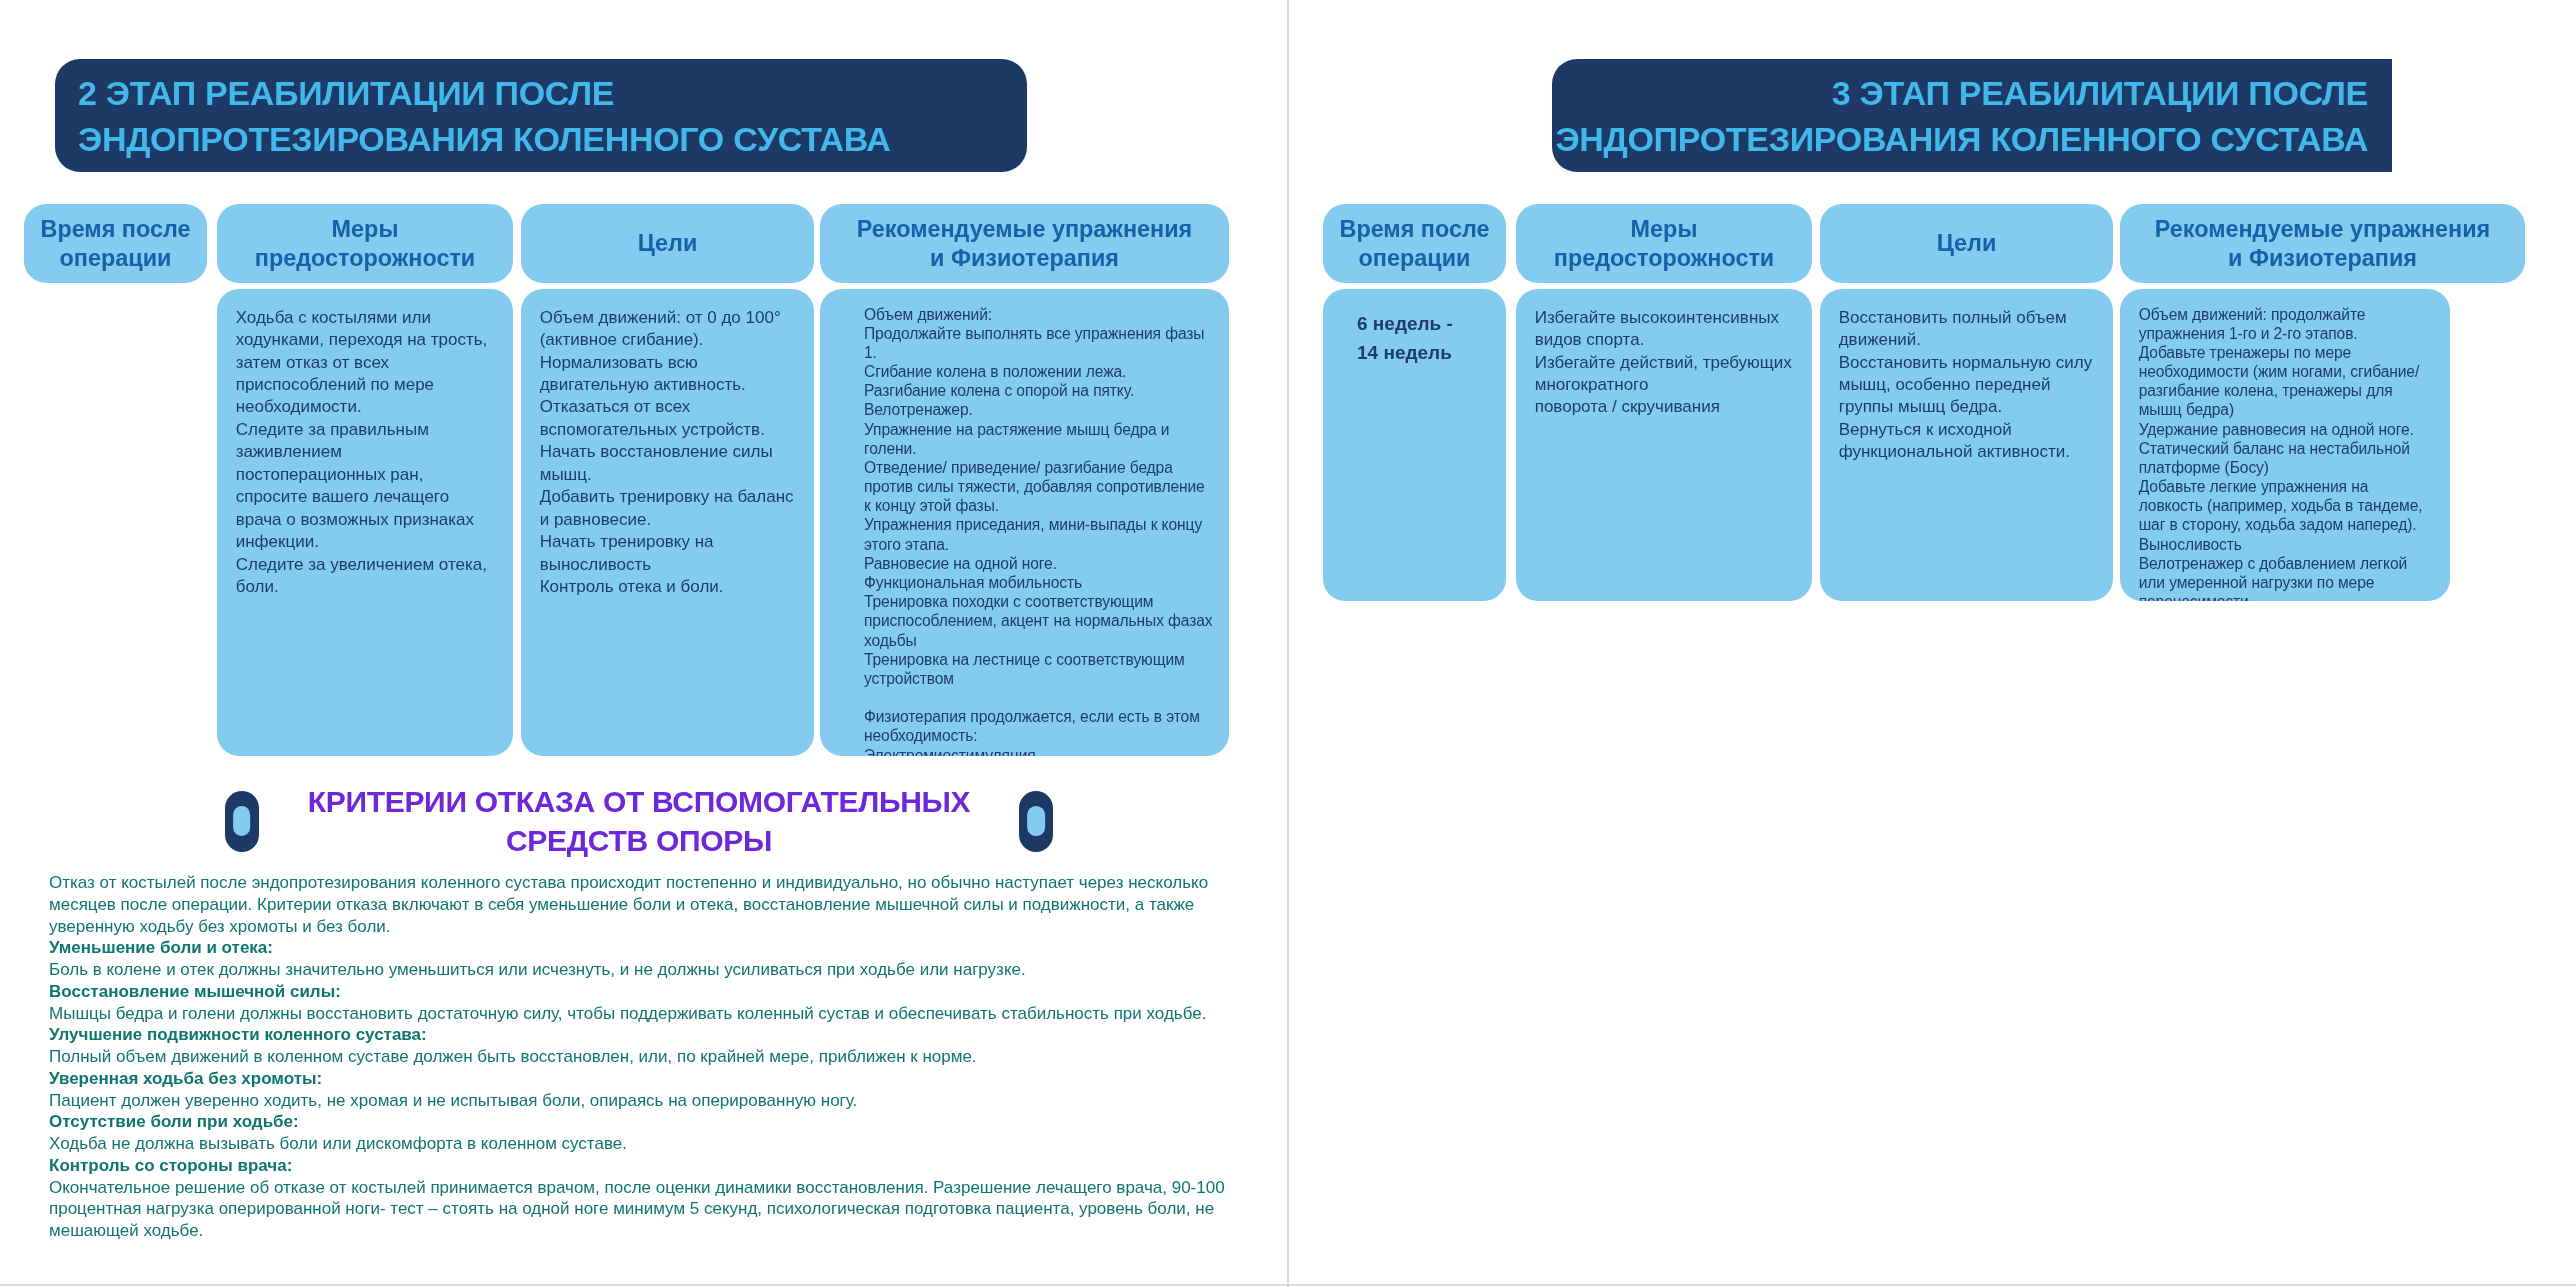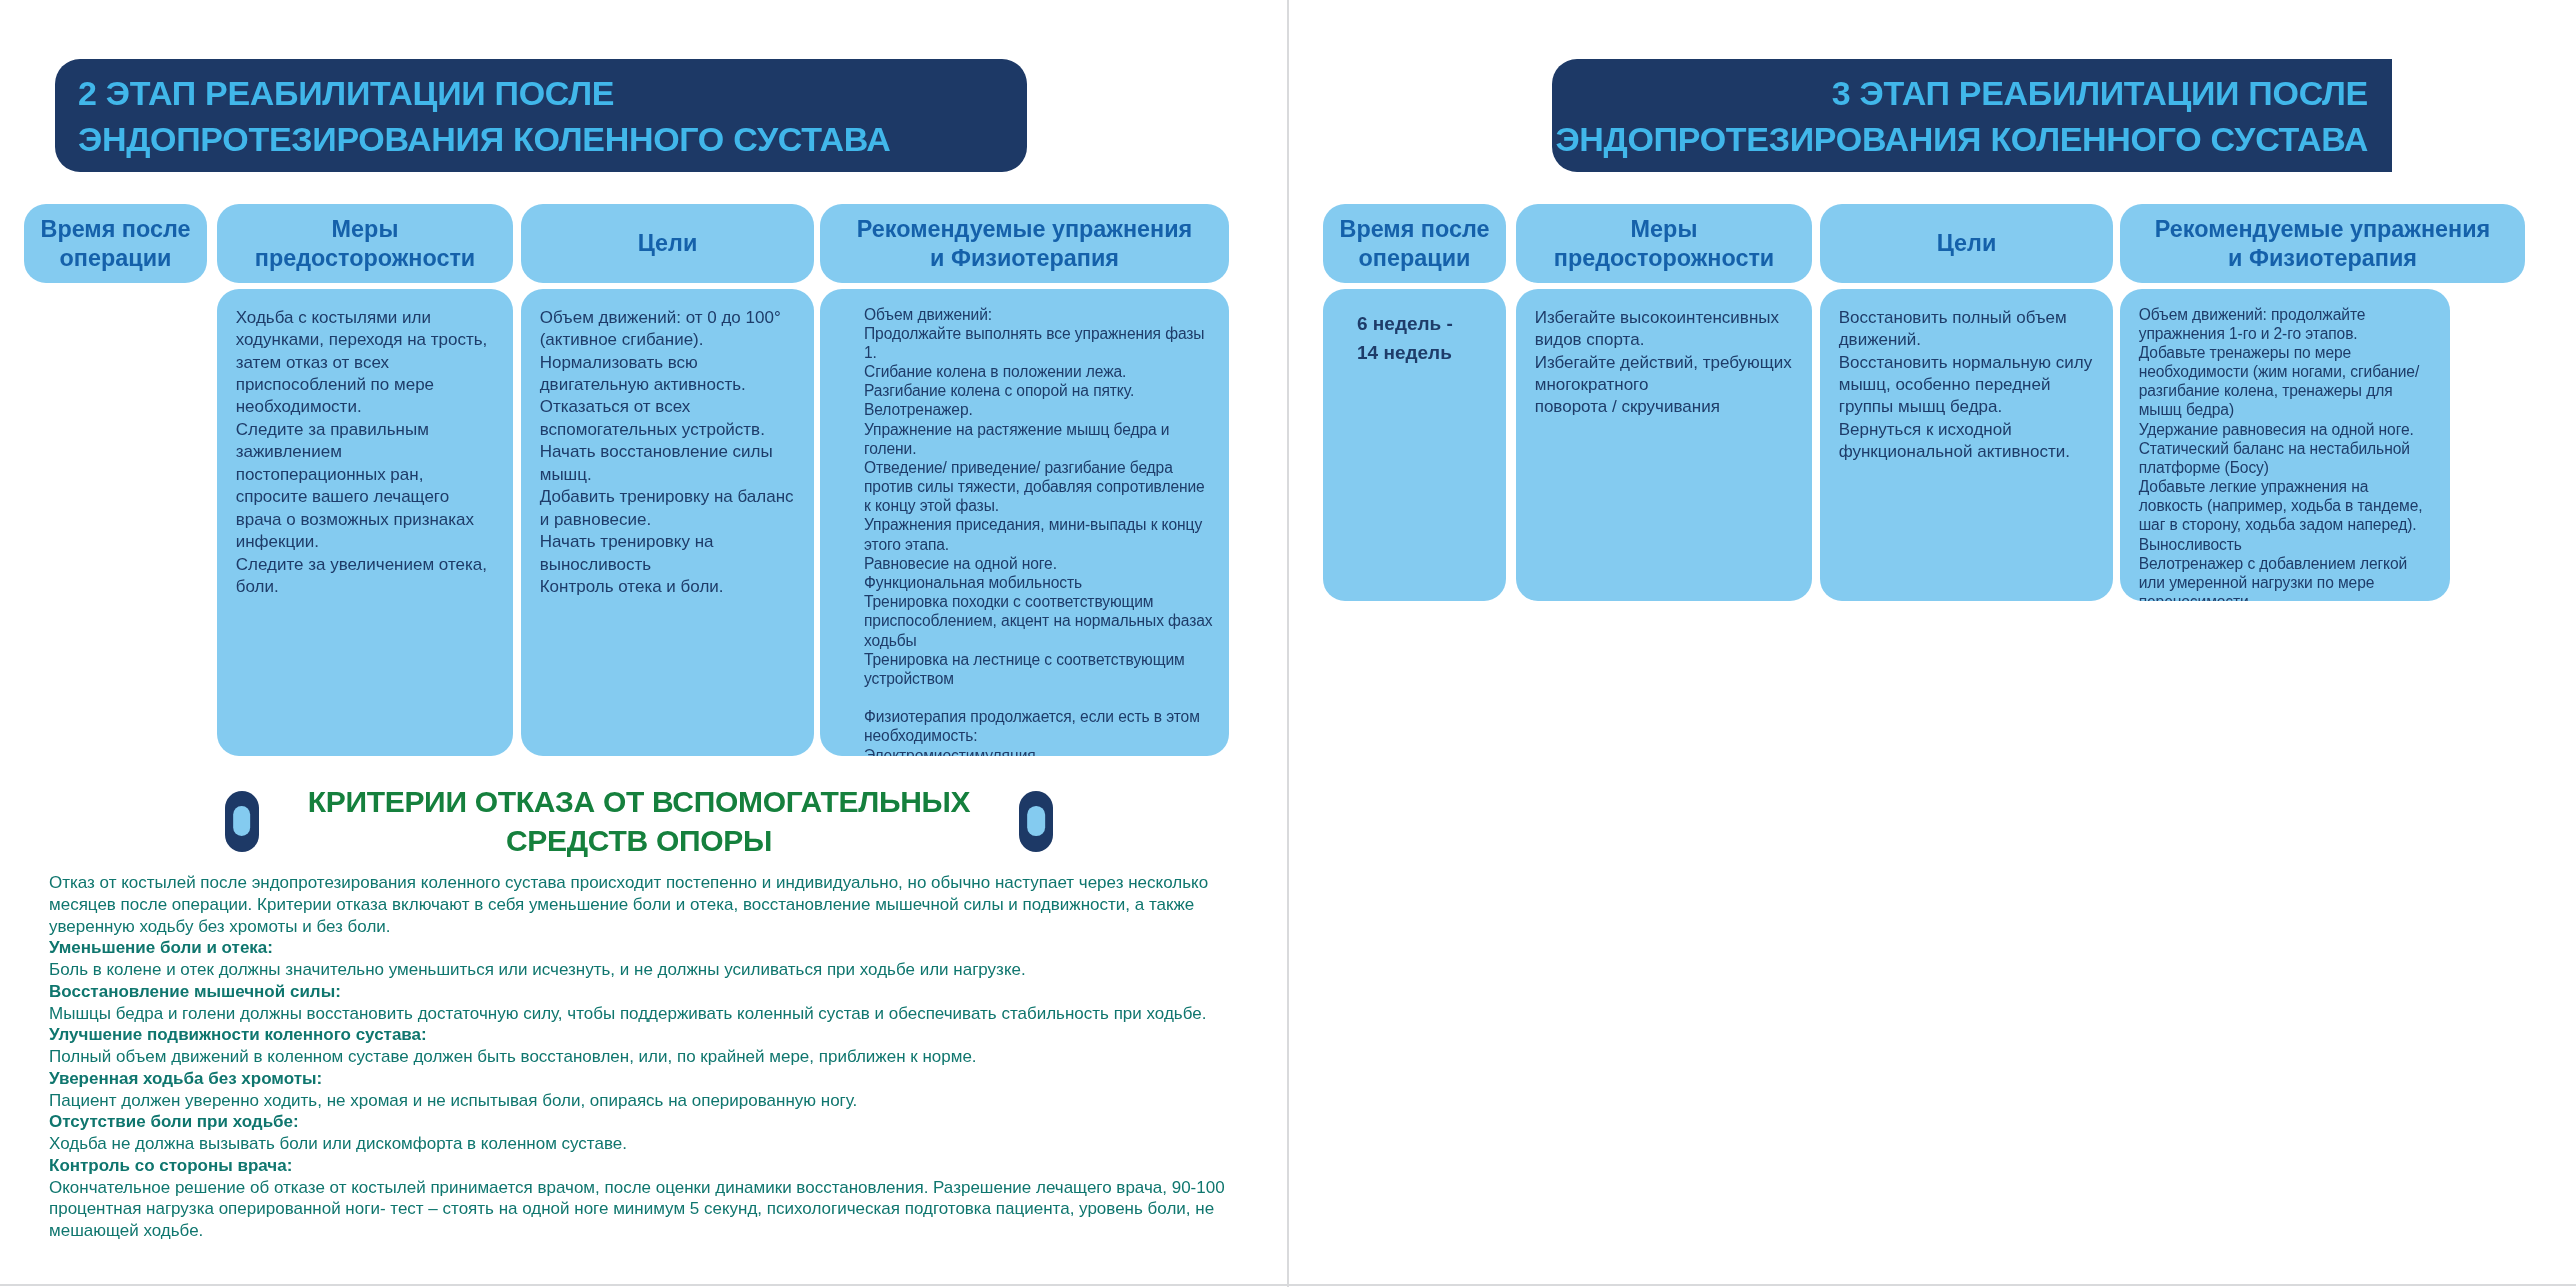--- a/index.html
+++ b/index.html
@@ -29,21 +29,21 @@
   }
   .card-text{font-size:17px;line-height:1.32;padding:17.7px 17.7px 10.4px 18.7px;}
   .card-time{font-weight:bold;font-size:19px;line-height:1.5;padding:21px 10.4px 0 34px;}
   .card-ex{font-size:15.6px;line-height:1.23;padding:15.6px 15.6px 8.3px 18.7px;letter-spacing:-0.1px;}
   .h900{height:467px;} .h600{height:312px;}
   
   .criteria-head-row{
     left:49px;top:782px;width:1180px;display:flex;align-items:center;justify-content:center;gap:49px;
   }
   .crit-heading{
-    color:#15803d;font-weight:bold;font-size:30px;line-height:39px;text-align:center;
+    color:#6d28d9;font-weight:bold;font-size:30px;line-height:39px;text-align:center;
     letter-spacing:-0.3px;white-space:pre-line;
   }
   .pill-icon{width:34px;height:61px;background:#1d3966;border-radius:17px;position:relative;flex:0 0 auto;}
   .pill-icon .inner{
     position:absolute;left:50%;top:50%;transform:translate(-50%,-50%);
     width:17.7px;height:30px;background:#84cbf0;border-radius:8.8px;
   }
   .criteria-body{
     left:49px;top:872px;width:1180px;color:#0f766e;font-size:17px;line-height:1.28;
   }

